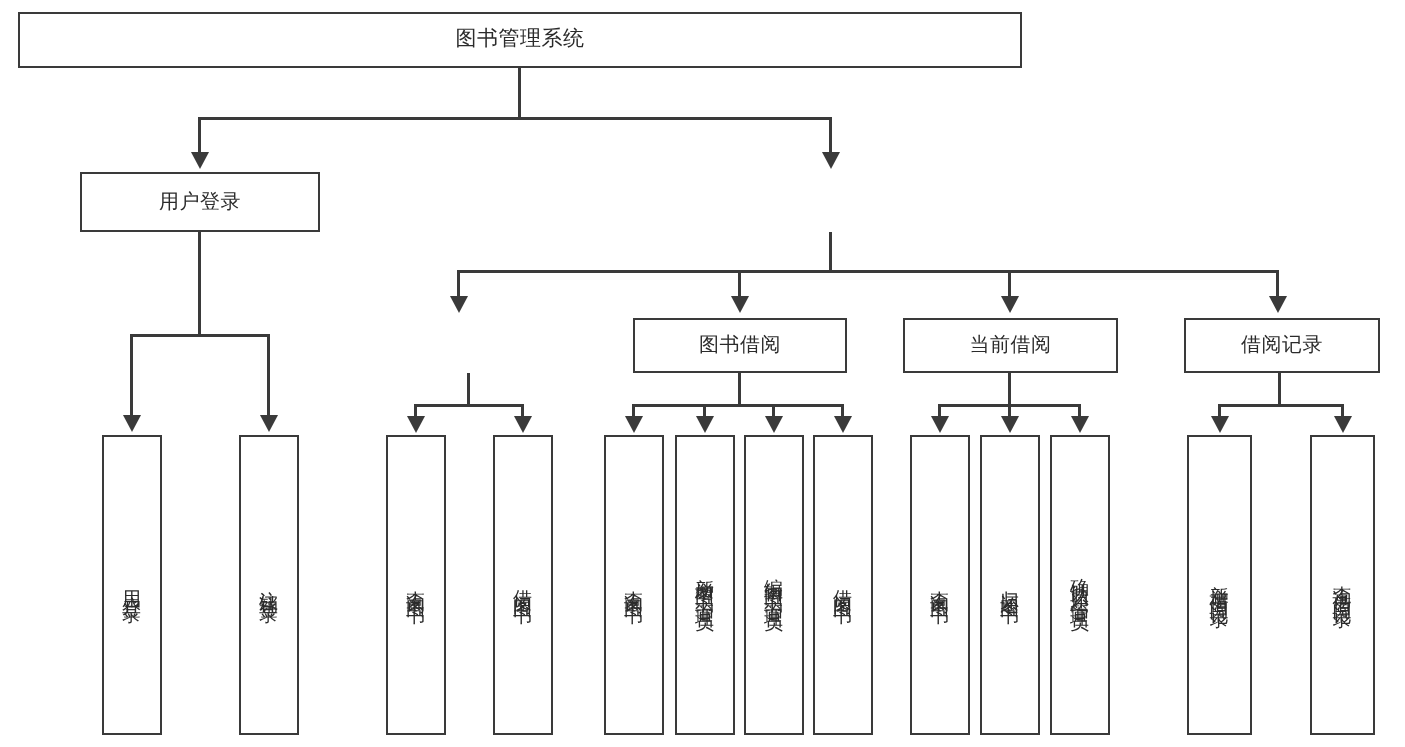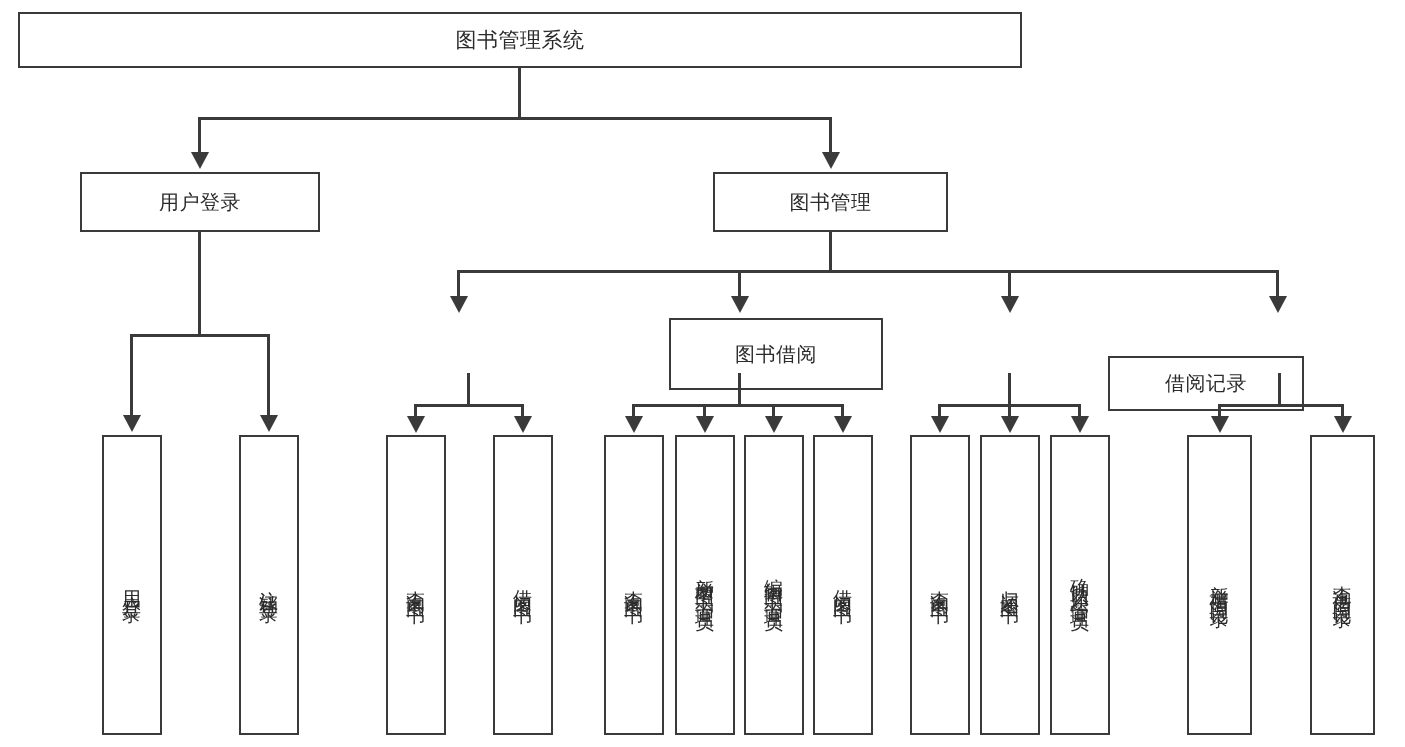--- a/index.html
+++ b/index.html
@@ -32,20 +32,21 @@
     line-height: 1.25;
   }
   .node .lbl {
     display: block;
     white-space: nowrap;
   }
   
   .node.horiz .lbl {
     font-size: 20px;
     letter-spacing: 0.5px;
+    font-family: Liberation Mono, monospace;
   }
   #node-root .lbl { font-size: 21px; }
   
   .node.vert {
     align-items: center;
     justify-content: center;
   }
   .node.vert .lbl {
     writing-mode: vertical-rl;
     text-orientation: upright;
@@ -103,23 +104,20 @@
   <div class="vline" style="left:198px; top:117px; width:3px; height:37px;"></div>
   <div class="arrow" style="left:191px; top:152px;"></div>
 
   <div class="vline" style="left:829px; top:117px; width:3px; height:37px;"></div>
   <div class="arrow" style="left:822px; top:152px;"></div>
 
   <div class="node horiz" style="left:80px; top:172px; width:240px; height:60px;">
     <span class="lbl">用户登录</span>
   </div>
 
-  <div class="node horiz" style="left:713px; top:172px; width:235px; height:60px;">
-    <span class="lbl">图书管理</span>
-  </div>
 
   <div class="vline" style="left:198px; top:232px; width:3px; height:103px;"></div>
   <div class="hline" style="left:130px; top:334px; width:140px; height:3px;"></div>
   <div class="vline" style="left:130px; top:334px; width:3px; height:83px;"></div>
   <div class="arrow" style="left:123px; top:415px;"></div>
   <div class="vline" style="left:267px; top:334px; width:3px; height:83px;"></div>
   <div class="arrow" style="left:260px; top:415px;"></div>
 
   <div class="vline" style="left:829px; top:232px; width:3px; height:40px;"></div>
   <div class="hline" style="left:457px; top:270px; width:822px; height:3px;"></div>
@@ -129,24 +127,27 @@
 
   <div class="vline" style="left:738px; top:270px; width:3px; height:28px;"></div>
   <div class="arrow" style="left:731px; top:296px;"></div>
 
   <div class="vline" style="left:1008px; top:270px; width:3px; height:28px;"></div>
   <div class="arrow" style="left:1001px; top:296px;"></div>
 
   <div class="vline" style="left:1276px; top:270px; width:3px; height:28px;"></div>
   <div class="arrow" style="left:1269px; top:296px;"></div>
 
-  <div class="node horiz" style="left:633px; top:318px; width:214px; height:72px;margin-left:36px;">
+  <div class="node horiz" style="left:633px; top:318px; width:214px; height:55px;">
     <span class="lbl">图书借阅</span>
   </div>
-  <div class="node horiz" style="left:1108px; top:318px; width:196px; height:55px;margin-top:38px;">
+  <div class="node horiz" style="left:903px; top:318px; width:215px; height:55px;">
+    <span class="lbl">当前借阅</span>
+  </div>
+  <div class="node horiz" style="left:1184px; top:318px; width:196px; height:55px;">
     <span class="lbl">借阅记录</span>
   </div>
 
   <div class="vline" style="left:467px; top:373px; width:3px; height:33px;"></div>
   <div class="hline" style="left:414px; top:404px; width:110px; height:3px;"></div>
   <div class="vline" style="left:414px; top:404px; width:3px; height:14px;"></div>
   <div class="arrow" style="left:407px; top:416px;"></div>
   <div class="vline" style="left:521px; top:404px; width:3px; height:14px;"></div>
   <div class="arrow" style="left:514px; top:416px;"></div>
 

